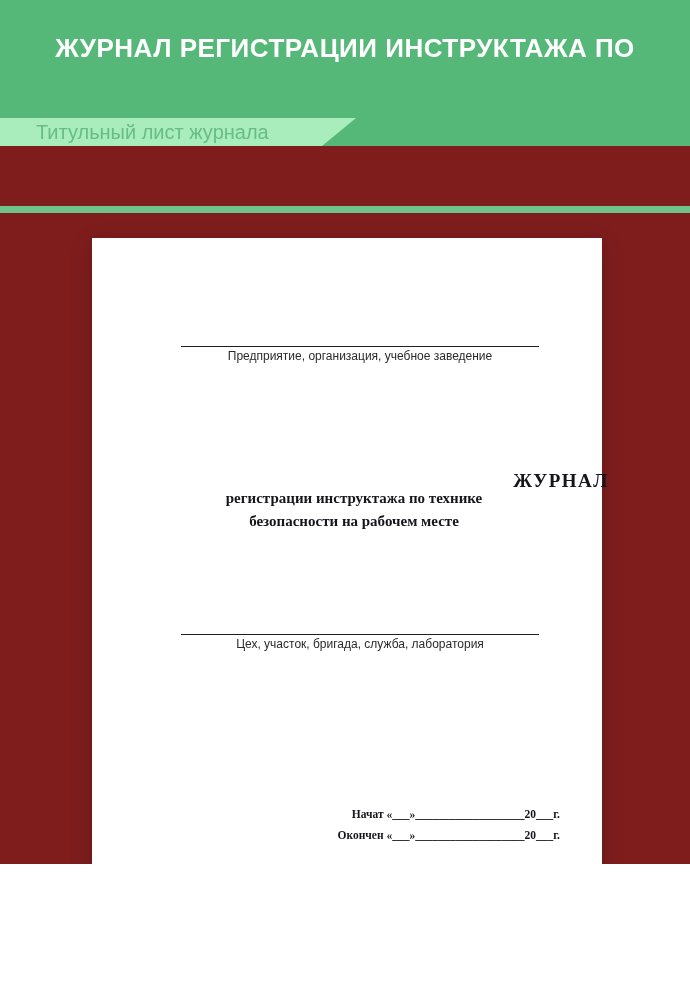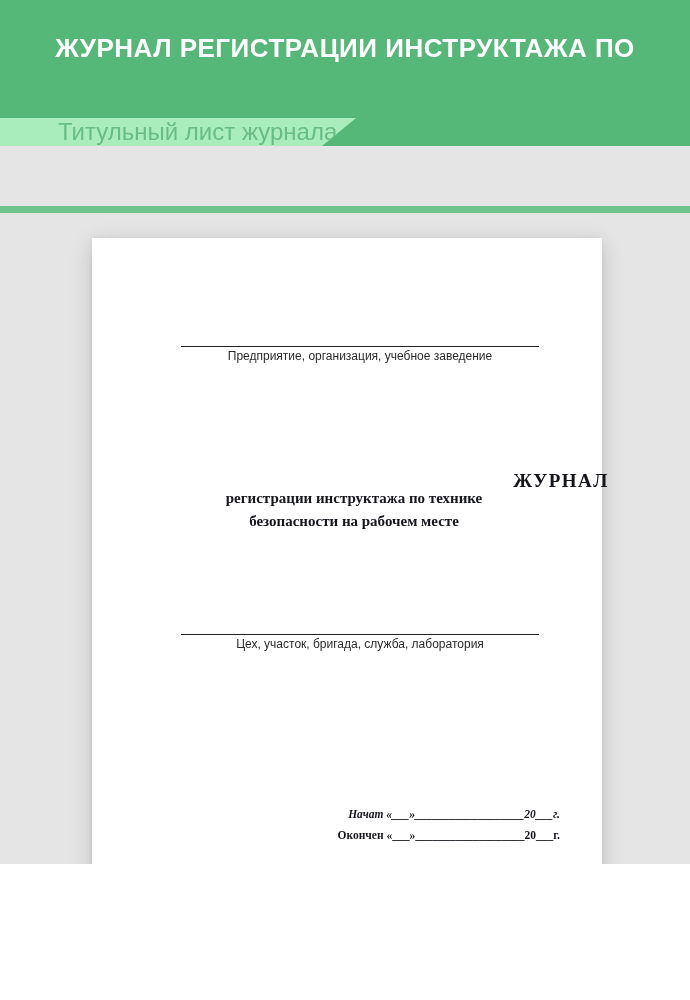--- a/index.html
+++ b/index.html
@@ -1,28 +1,28 @@
 <!DOCTYPE html>
 <html><head>
 <meta charset="utf-8">
 <style>
   html,body{margin:0;padding:0;background:#ffffff;}
-  .screen{position:relative;width:690px;height:864px;overflow:hidden;background:#e5e5e5;
+  .screen{position:relative;width:690px;height:864px;overflow:hidden;background:#7f1d1d;
           font-family:"Liberation Sans", sans-serif;}
 
   
   .header{position:absolute;left:0;top:0;width:690px;height:146px;background:#55b878;}
   .header-title{position:absolute;left:0;top:33px;width:690px;text-align:center;
                 color:#ffffff;font-weight:bold;font-size:26px;line-height:31px;letter-spacing:.5px;}
   .header-title span{display:block;white-space:nowrap;}
 
   .tab{position:absolute;left:0;top:118px;width:356px;height:28px;background:#a9edbc;
        clip-path:polygon(0 0,356px 0,322px 100%,0 100%);}
-  .tab-label{position:absolute;left:36px;top:0;line-height:28px;font-size:24px;
-             color:#68bd87;font-weight:normal;white-space:nowrap;margin-left:22px;}
+  .tab-label{position:absolute;left:36px;top:0;line-height:28px;font-size:20px;
+             color:#68bd87;font-weight:normal;white-space:nowrap;}
 
   .divider-bar{position:absolute;left:0;top:206px;width:690px;height:7px;background:#6fc28c;}
 
   
   .page{position:absolute;left:92px;top:238px;width:510px;height:673px;background:#ffffff;
         box-shadow:0 6px 22px rgba(0,0,0,.16),0 0 6px rgba(0,0,0,.06);
         font-family:"Liberation Serif","DejaVu Serif",serif;color:#15151d;}
 
   .rule{position:absolute;left:89px;width:358px;border-top:1px solid #1f1f1f;height:0;}
   .rule-1{top:108px;}
@@ -33,21 +33,21 @@
   .caption-1{top:111px;}
   .caption-2{top:399px;}
 
   .doc-title{position:absolute;left:14px;top:225px;width:496px;margin:7px;text-align:right;
              font-size:19px;font-weight:bold;letter-spacing:1.5px;}
   .doc-subtitle{position:absolute;left:14px;top:249px;width:496px;text-align:center;
                 font-size:15px;font-weight:bold;line-height:23px;}
   .doc-subtitle span{display:block;white-space:nowrap;}
 
   .fill-row{position:absolute;right:42px;font-size:11.5px;font-weight:bold;white-space:nowrap;color:#15151d;}
-  .fill-row-1{top:570px;font-style:italic;}
+  .fill-row-1{top:570px;}
   .fill-row-2{top:591px;padding-left:28px;}
 
   
   .footer-band{position:absolute;left:340px;top:935px;width:350px;height:33px;background:#a9edbc;
                clip-path:polygon(28px 0,100% 0,100% 100%,0 100%);}
   .footer-arrows{position:absolute;right:35px;top:941px;height:22px;display:flex;gap:1px;}
   .arrow{display:inline-block;width:19px;height:21px;background:#5cb97d;
          clip-path:polygon(26% 0,100% 50%,0 100%);}
   .footer-bar{position:absolute;left:0;top:968px;width:690px;height:32px;background:#6fc28c;}
 </style>

